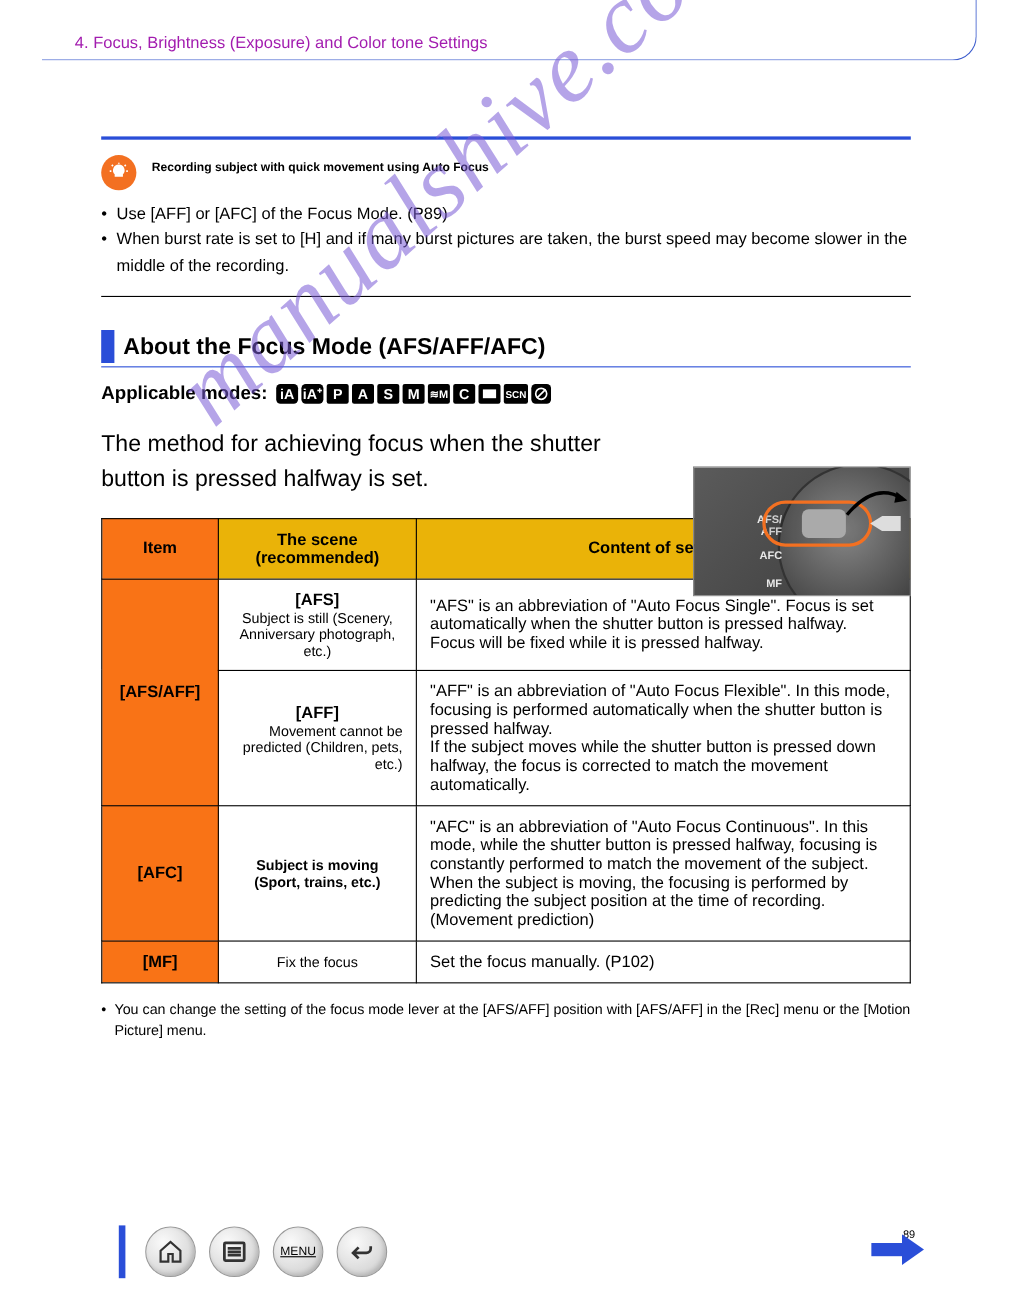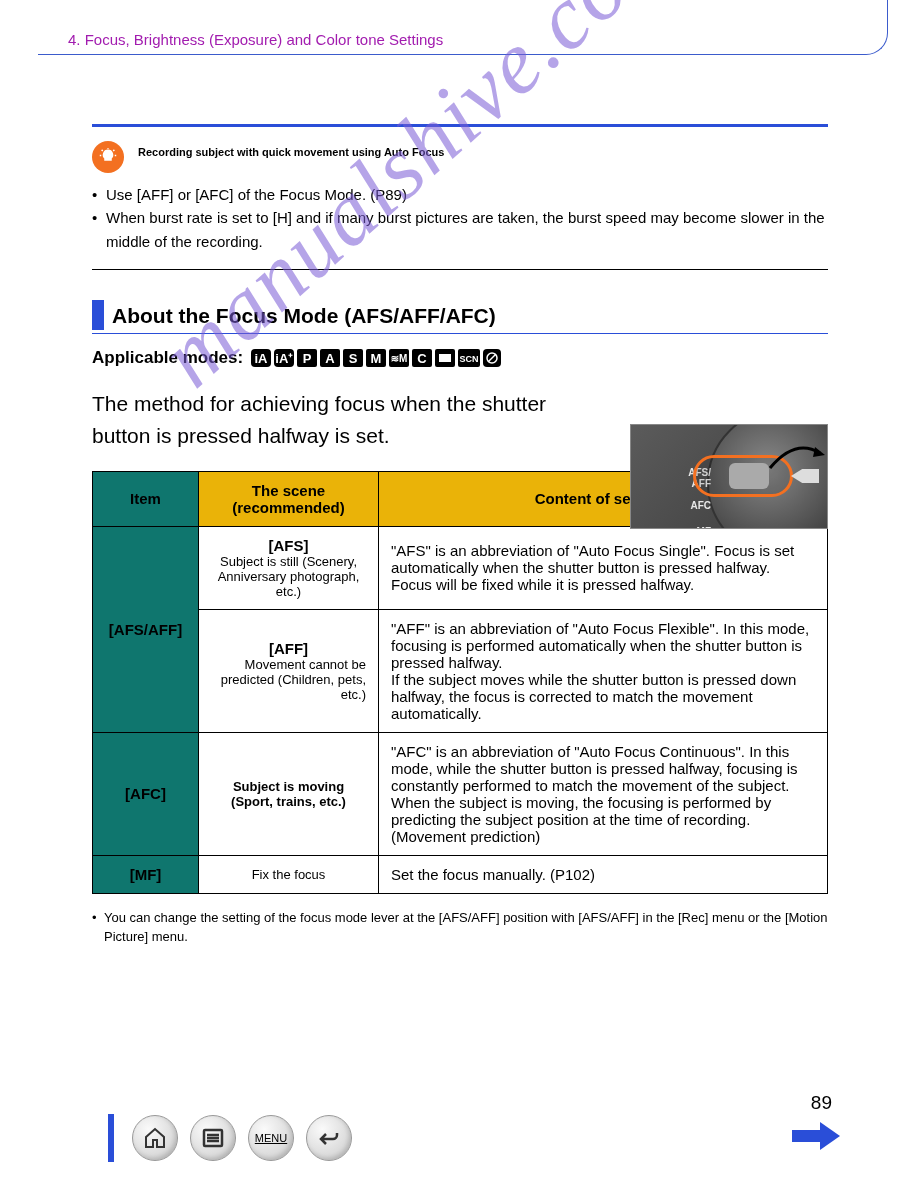--- a/index.html
+++ b/index.html
@@ -116,21 +116,21 @@
   }
   .step {
     font-size: 19px;
     font-weight: bold;
   }
   .camera-img {
     position: absolute;
     right: 0;
     top: 300px;
     width: 198px;
-    height: 105px;
+    height: 118px;
     border: 1px solid #888;
     background: linear-gradient(135deg,#5b5b5b 0%, #3b3b3b 100%);
     overflow: hidden;
   }
   .camera-dial {
     position: absolute;
     right: -30px; bottom: -30px;
     width: 150px; height: 150px;
     border-radius: 50%;
     background: radial-gradient(circle at 40% 40%, #888, #222);
@@ -186,21 +186,21 @@
     padding: 10px 12px;
     vertical-align: middle;
     text-align: left;
   }
   table.modes th {
     background: #eab308;
     font-weight: bold;
     text-align: center;
     font-size: 15px;
   }
-  table.modes .col-item { width: 106px; background:#0f766e; text-align:center; font-weight:bold; vertical-align: middle;}
+  table.modes .col-item { width: 106px; background:#f97316; text-align:center; font-weight:bold; vertical-align: middle;}
   table.modes .col-scene { width: 180px; text-align:center; font-weight:bold;}
   .small { font-size: 13px; }
   .note-list {
     font-size: 13px;
     line-height: 1.5;
     margin-top: 14px;
   }
   .note-list .bullet-row { display:flex; }
   .note-list .bullet-dot { width:12px; flex:0 0 12px; }
 
@@ -256,22 +256,22 @@
   .page-arrow {
     position: absolute;
     right: 78px;
     bottom: 38px;
     width: 48px; height: 28px;
     cursor: pointer;
   }
   .page-num {
     position: absolute;
     right: 86px;
-    bottom: 74px;
-    font-size: 19px;
+    bottom: 60px;
+    font-size: 10px;
   }
 </style>
 </head>
 <body>
 
 <div class="page-frame"></div>
 <div class="breadcrumb">4. Focus, Brightness (Exposure) and Color tone Settings</div>
 
 <div class="watermark">manualshive.com</div>
 

